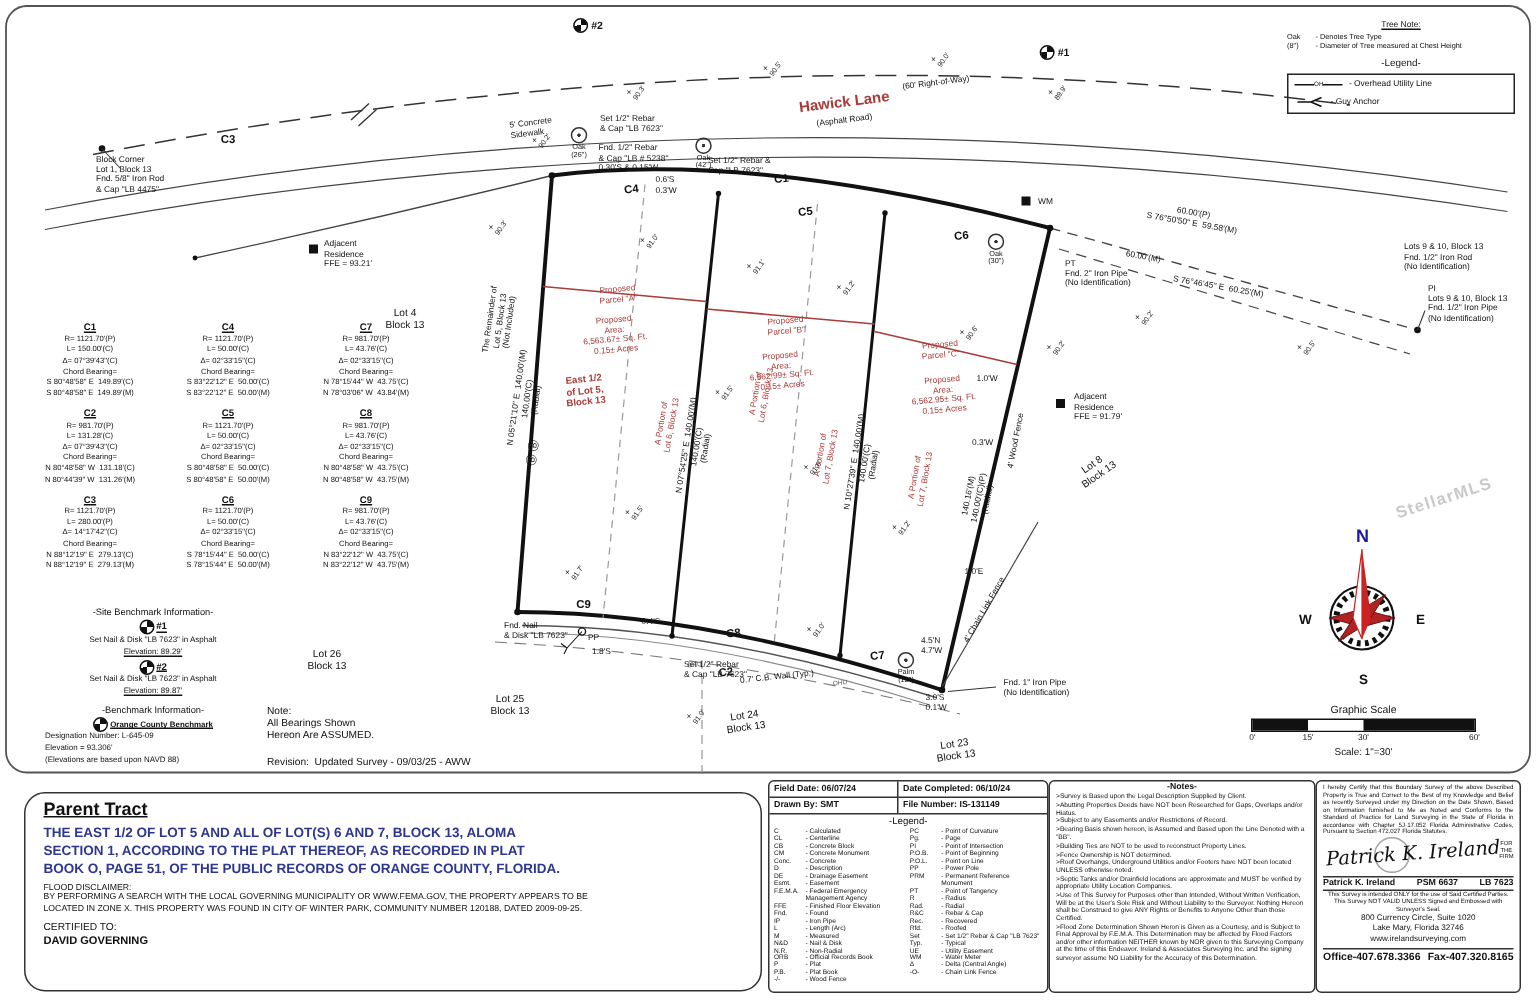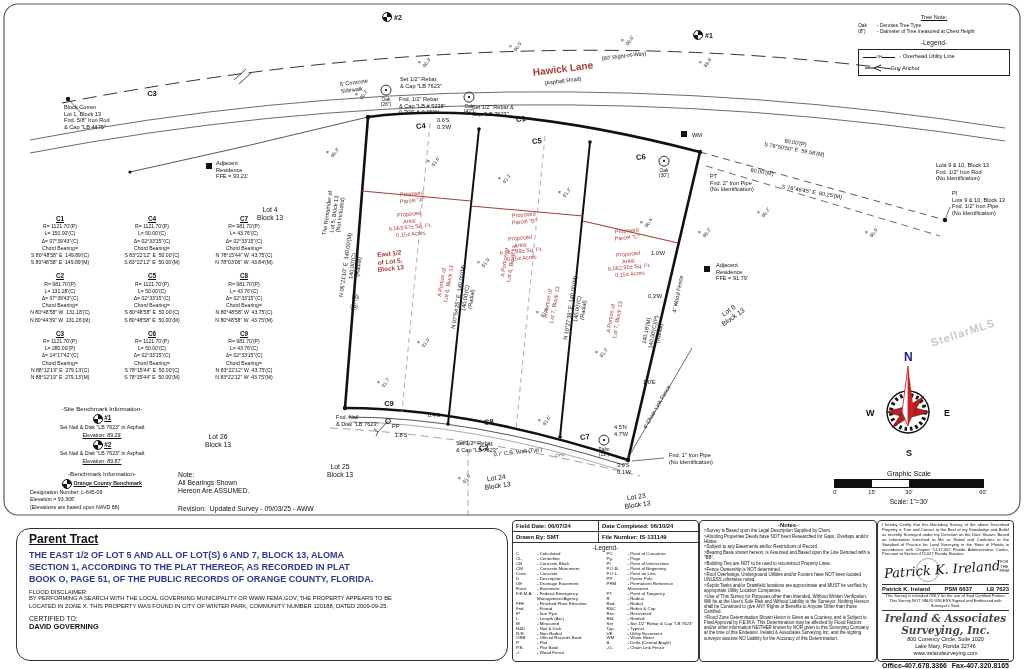--- a/index.html
+++ b/index.html
@@ -709,21 +709,20 @@
 THE
 FIRM</span>
       </div>
       <div class="name-row">
         <span>Patrick K. Ireland</span>
         <span>PSM 6637</span>
         <span>LB 7623</span>
       </div>
       <div class="fine">This Survey is intended ONLY for the use of Said Certified Parties.</div>
       <div class="fine">This Survey NOT VALID UNLESS Signed and Embossed with Surveyor's Seal.</div>
-      <div class="firm">Ireland &amp; Associates Surveying, Inc.</div>
       <div class="addr">800 Currency Circle, Suite 1020</div>
       <div class="addr">Lake Mary, Florida  32746</div>
       <div class="addr">www.irelandsurveying.com</div>
       <div class="phone-row">
         <span>Office-407.678.3366</span>
         <span>Fax-407.320.8165</span>
       </div>
     </div>
   </div>
 </div>

